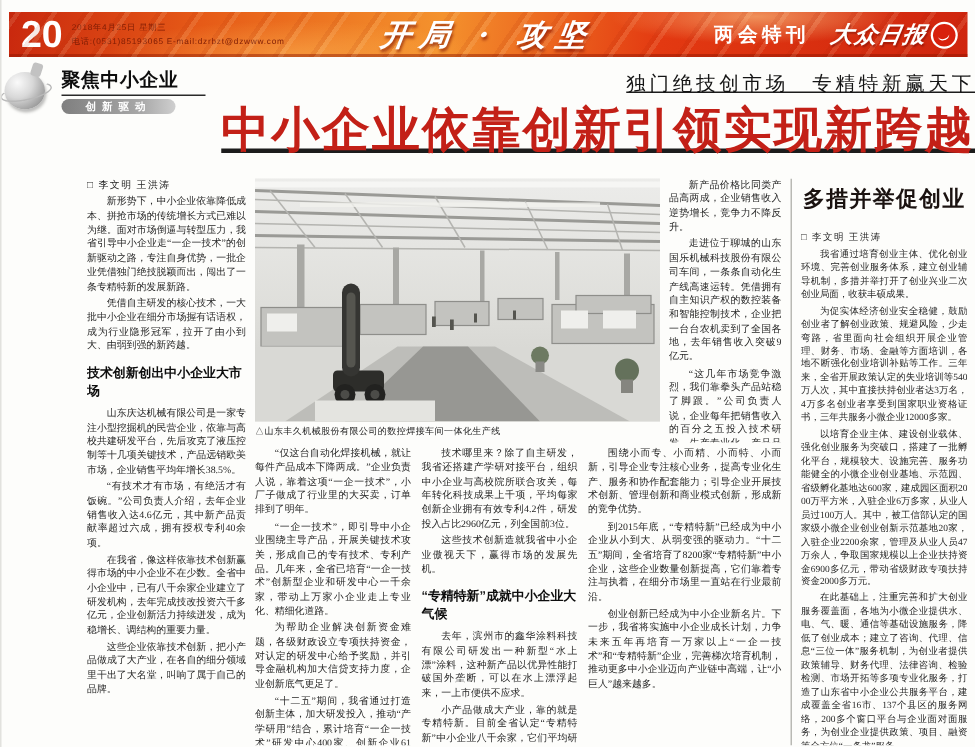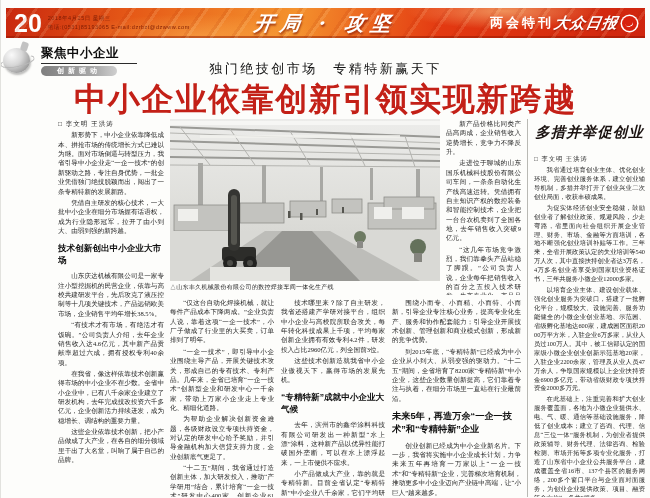--- a/index.html
+++ b/index.html
@@ -27,40 +27,40 @@
   .page-number { font-family:"Liberation Sans",sans-serif; font-size:25px; font-weight:bold; color:#fff; line-height:1; margin:0 6px 0 8px; }
   .masthead-meta { display:flex; flex-direction:column; gap:2px; }
   .masthead-meta span { font-size:5.5px; color:#7d1c04; letter-spacing:.5px; font-family:"Liberation Sans",sans-serif; }
   .calligraphy {
     position:absolute; left:0; right:0; text-align:center;
     font-family:"DejaVu Serif", serif; font-style:italic; font-weight:bold;
     font-size:20px; letter-spacing:6px; color:#ffffff;
     text-shadow:1px 2px 2px rgba(120,10,0,.65); transform:skewX(-8deg);
     pointer-events:none;
   }
-  .masthead-right { margin-left:auto; display:flex; align-items:center; padding-right:8px; z-index:2; }
+  .masthead-right { margin-left:auto; display:flex; align-items:center; gap:14px; padding-right:8px; z-index:2; }
   .special-label { font-family:"Liberation Sans",sans-serif; font-weight:bold; font-size:13px; color:#fff; letter-spacing:3px; }
   .paper-logo { display:flex; align-items:center; gap:4px; }
   .paper-name { font-family:"DejaVu Serif",serif; font-style:italic; font-weight:bold; font-size:15px; color:#fff; letter-spacing:1px; text-shadow:1px 1px 1px rgba(120,10,0,.5); transform:skewX(-10deg); }
   .logo-seal { position:relative; width:15px; height:15px; border-radius:50%; background:#d8200d; box-shadow:0 0 0 1.5px #fff; }
   .logo-seal::after { content:""; position:absolute; left:3px; top:4px; width:8px; height:6px; border-bottom:1.6px solid #fff; border-radius:0 0 8px 8px; transform:rotate(-18deg); }
   
   .header-zone { position:relative; height:78px; }
   .badge { position:absolute; left:0; top:4px; display:flex; align-items:flex-start; }
   .badge-icon { position:relative; width:36px; height:34px; margin-right:4px; }
   .sphere { position:absolute; left:2px; top:6px; width:27px; height:25px; border-radius:50%;
     background:radial-gradient(circle at 32% 28%, #fafafa, #d8d8d8 40%, #909090 85%); box-shadow:1px 2px 2px rgba(0,0,0,.25); }
   .sphere-ring { position:absolute; left:-1px; top:14px; width:35px; height:11px; border:1.5px solid #b9b9b9; border-radius:50%; transform:rotate(-12deg); border-top-color:transparent; }
   .sphere-tip { position:absolute; left:20px; top:0px; width:7px; height:9px; background:#c2c2c2; border-radius:2px; transform:rotate(18deg); }
   .badge-text { display:flex; flex-direction:column; padding-top:3px; }
   .badge-title { font-family:"Liberation Sans",sans-serif; font-weight:bold; font-size:12.5px; color:#0d0d0d; letter-spacing:.5px; border-bottom:1.5px solid #2a2a2a; padding-bottom:1px; width:96px; }
   .badge-bar { margin-top:2px; width:76px; height:10px; border-radius:5px;
     background:linear-gradient(90deg,#7f7f7f,#a8a8a8 70%,#cfcfcf); display:flex; align-items:center; justify-content:center; }
   .badge-bar span { font-family:"Liberation Sans",sans-serif; font-size:7px; font-weight:bold; color:#fff; letter-spacing:4px; }
-  .head-block { text-align:center; padding-top:22px; }
+  .head-block { text-align:right; padding-top:9px;text-decoration:underline; }
   .kicker { font-size:13px; color:#141414; letter-spacing:2.5px; font-family:"DejaVu Serif",serif; }
   .headline { margin-top:5px; font-family:"Liberation Sans",sans-serif; font-weight:bold; font-size:32px; letter-spacing:1.5px; line-height:1; }
   
   .content { display:flex; gap:6px; margin:3px 5px 0 57px; height:378px; overflow:hidden; }
   .content p { font-size:6.6px; line-height:1.42; text-align:justify; text-indent:2em; word-break:break-all; color:#262626; margin-bottom:2px; }
   .col1 { width:106px; overflow:hidden; }
   .byline { font-size:7px; color:#333; margin-bottom:4px; letter-spacing:1px; text-indent:0 !important; }
   .subhead { font-family:"Liberation Sans",sans-serif; font-weight:bold; font-size:8.6px; text-align:left; margin:7px 0 5px; color:#0e0e0e; line-height:1.4; }
   .main-right { flex:1; display:flex; flex-direction:column; overflow:hidden; }
   .top-row { display:flex; gap:6px; height:176px; }
@@ -68,21 +68,21 @@
   .photo-frame { width:270px; height:162px; background:#dcdcd8; overflow:hidden; }
   .caption { font-size:6px; color:#222; margin-top:2px; letter-spacing:.3px; }
   .side-col { flex:1; overflow:hidden; }
   .bottom-row { flex:1; display:flex; gap:7px; overflow:hidden; margin-top:3px; }
   .colA { width:104px; overflow:hidden; }
   .colB { width:104px; overflow:hidden; }
   .colC { flex:1; overflow:hidden; }
   .colC .subhead { font-size:9.2px; }
   
   .right-article { width:118px; border-left:1px solid #b9b9b4; padding-left:6px; overflow:hidden; }
-  .right-headline { font-family:"Liberation Sans",sans-serif; font-weight:bold; font-size:14.5px; letter-spacing:1px; text-align:center; color:#1a1210; margin:4px 0 13px;font-style:italic; }
+  .right-headline { font-family:"Liberation Sans",sans-serif; font-weight:bold; font-size:14.5px; letter-spacing:1px; text-align:center; color:#1a1210; margin:4px 0 13px; }
   .right-byline { font-size:6.5px; color:#444; border:0; margin-bottom:5px; letter-spacing:1px; }
   .right-article p { font-size:6.3px; }
 </style>
 </head>
 <body>
 
 <div class="page">
 
   <div class="masthead">
     <div class="page-number">20</div>
@@ -247,21 +247,20 @@
           <div>
               <p>去年，滨州市的鑫华涂料科技有限公司研发出一种新型“水上漂”涂料，这种新产品以优异性能打破国外垄断，可以在水上漂浮起来，一上市便供不应求。</p>
               <p>小产品做成大产业，靠的就是专精特新。目前全省认定“专精特新”中小企业八千余家，它们平均研发投入占比超过百分之三，成为细分市场的“单打冠军”。</p>
             </div>
         </div>
         <div class="colC">
           <div>
               <p>围绕小而专、小而精、小而特、小而新，引导企业专注核心业务，提高专业化生产、服务和协作配套能力；引导企业开展技术创新、管理创新和商业模式创新，形成新的竞争优势。</p>
               <p>到2015年底，“专精特新”已经成为中小企业从小到大、从弱变强的驱动力。“十二五”期间，全省培育了8200家“专精特新”中小企业，这些企业数量创新提高，它们靠着专注与执着，在细分市场里一直站在行业最前沿。</p>
             </div>
-          <div class="subhead">未来5年，再造万余“一企一技术”和“专精特新”企业</div>
           <div>
               <p>创业创新已经成为中小企业新名片。下一步，我省将实施中小企业成长计划，力争未来五年再培育一万家以上“一企一技术”和“专精特新”企业，完善梯次培育机制，推动更多中小企业迈向产业链中高端，让“小巨人”越来越多。</p>
             </div>
         </div>
       </div>
     </div>
 
     <div class="right-article">
       <div class="right-headline">多措并举促创业</div>
       <p class="byline right-byline">□ 李文明  王洪涛</p>

